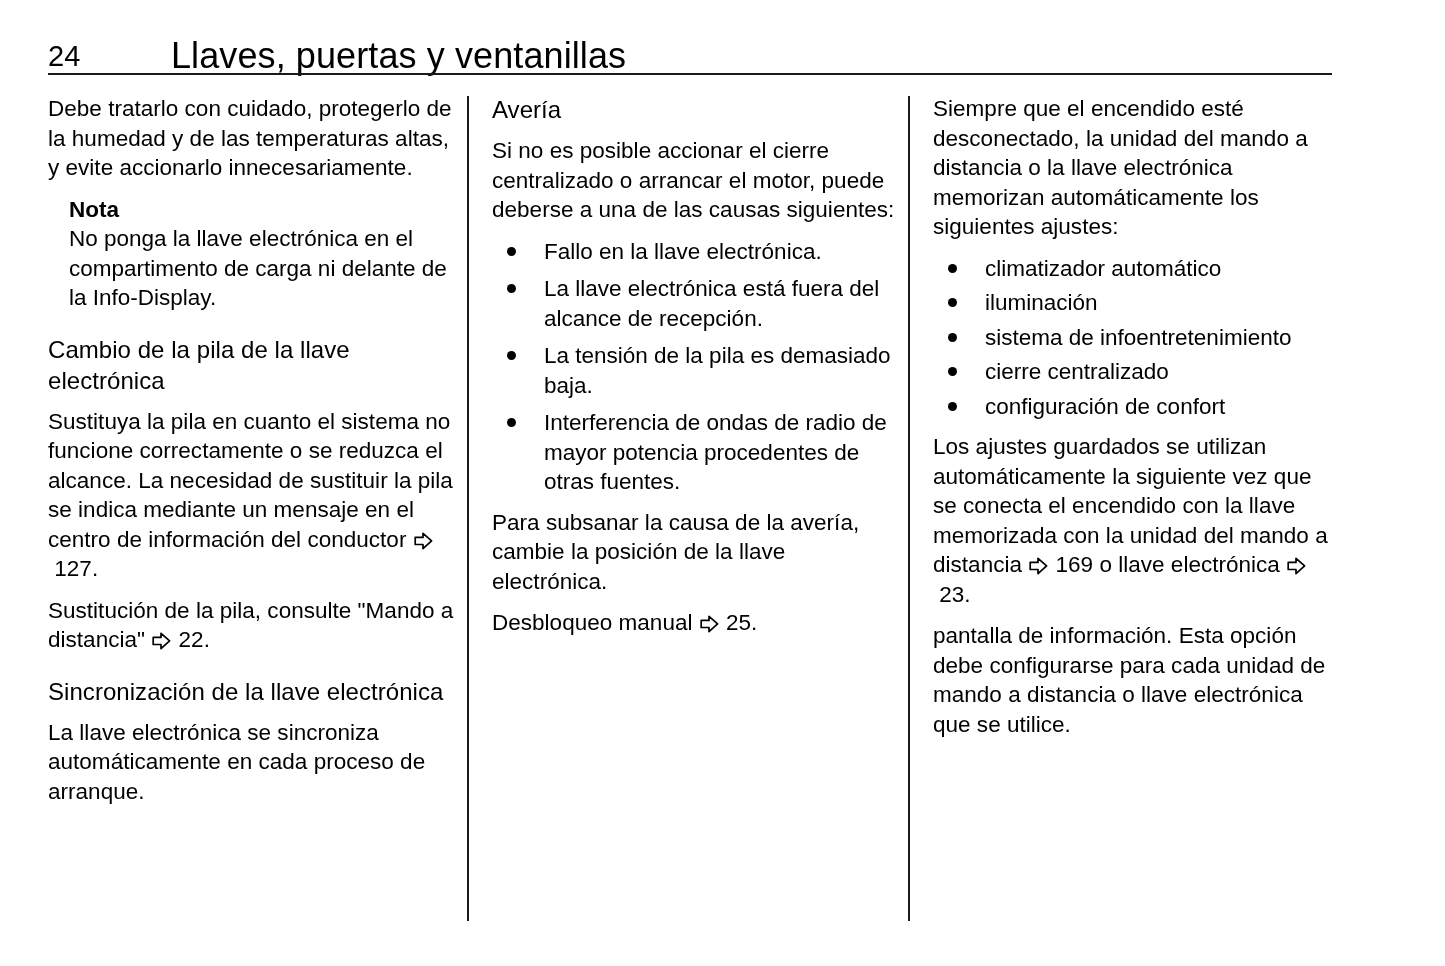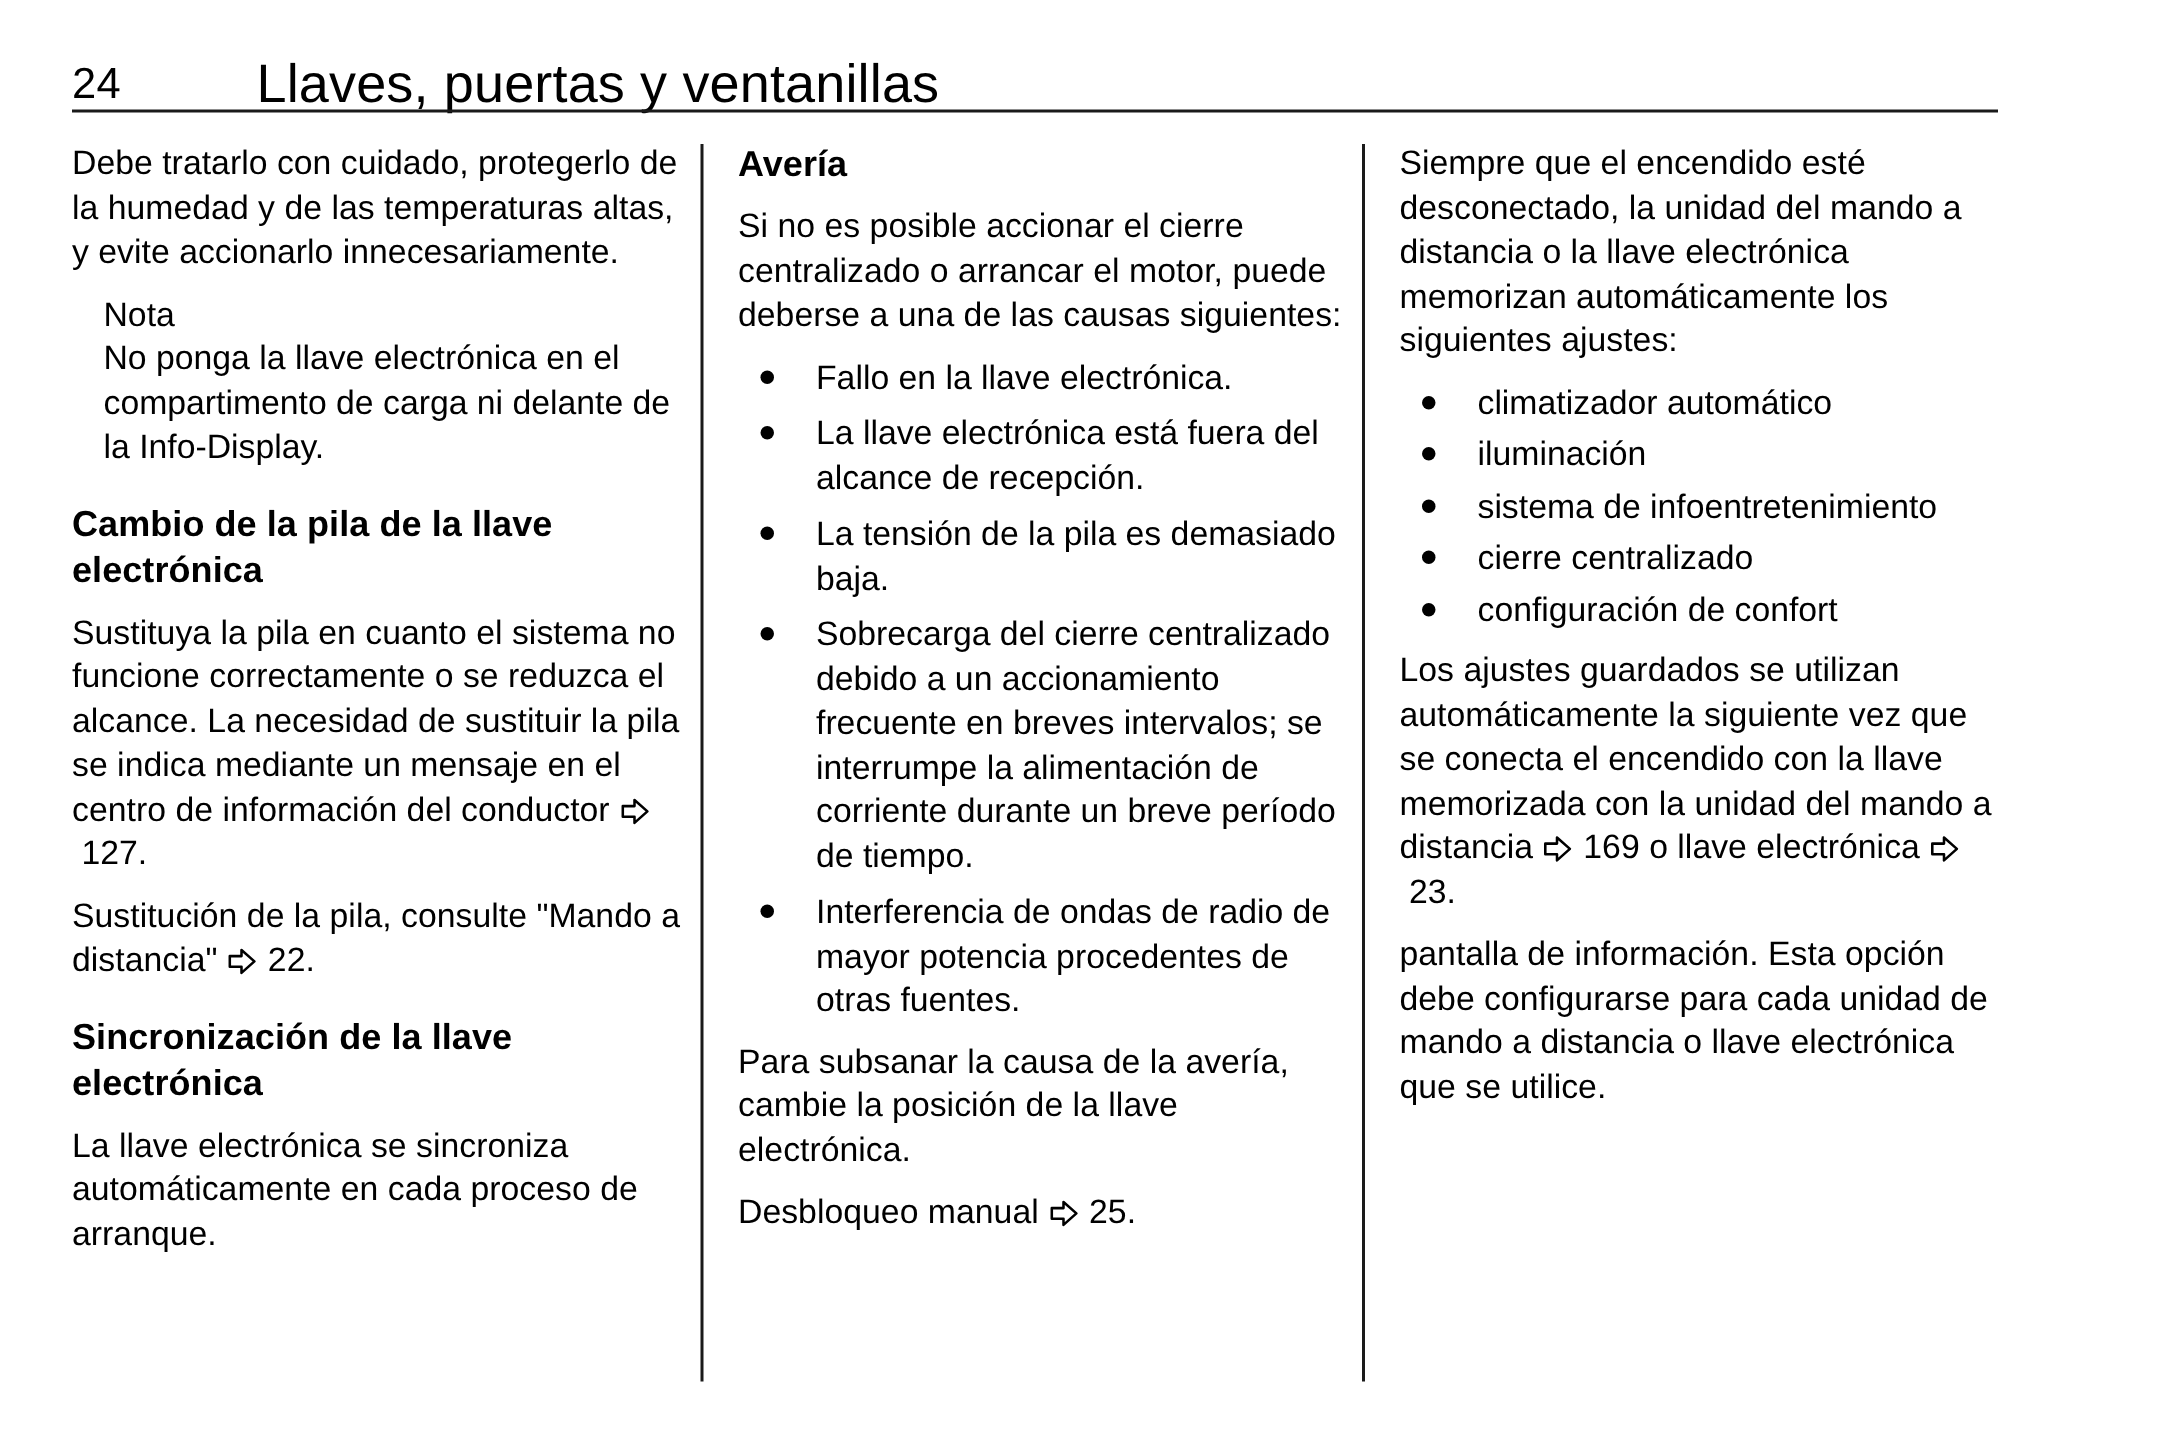--- a/index.html
+++ b/index.html
@@ -87,29 +87,29 @@
   .h1 {
     font-size: 29px;
     line-height: 35px;
     margin: 0 0 5px 0;
     letter-spacing: 0.05px;
   }
   .h2 {
     font-size: 24px;
     line-height: 31px;
     margin: 21px 0 11px 0;
-    font-weight: bold;
+    font-weight: normal;
     letter-spacing: 0.05px;
   }
   .h2.first { margin-top: 0; }
   .h3 {
     font-size: 22px;
     line-height: 29px;
     margin: 0;
-    font-weight: normal;
+    font-weight: bold;
   }
   p.body {
     font-size: 22.5px;
     line-height: 29.5px;
     margin: 0 0 12px 0;
     letter-spacing: 0.02px;
   }
   p.body.tight { margin-bottom: 0; }
 
   
@@ -201,21 +201,20 @@
     <div class="col col-2">
 
       <h2 class="h2 first">Avería</h2>
 
       <p class="body">Si no es posible accionar el cierre centralizado o arrancar el motor, puede deberse a una de las causas siguientes:</p>
 
       <ul class="bullets">
         <li><span class="dot"></span><span>Fallo en la llave electrónica.</span></li>
         <li><span class="dot"></span><span>La llave electrónica está fuera del alcance de recepción.</span></li>
         <li><span class="dot"></span><span>La tensión de la pila es demasiado baja.</span></li>
-        <li><span class="dot"></span><span>Sobrecarga del cierre centralizado debido a un accionamiento frecuente en breves intervalos; se interrumpe la alimentación de corriente durante un breve período de tiempo.</span></li>
         <li><span class="dot"></span><span>Interferencia de ondas de radio de mayor potencia procedentes de otras fuentes.</span></li>
       </ul>
 
       <p class="body">Para subsanar la causa de la avería, cambie la posición de la llave electrónica.</p>
 
       <p class="body tight"><span>Desbloqueo manual</span>&nbsp;<span class="ref-arrow"><svg width="19" height="18" viewBox="0 0 19 18" xmlns="http://www.w3.org/2000/svg">
               <path d="M1.2 5.4 L9.0 5.4 L9.0 1.3 L17.6 8.9 L9.0 16.6 L9.0 12.5 L1.2 12.5 Z" fill="none" stroke="#000" stroke-width="1.7" stroke-linejoin="round"></path>
             </svg></span>&nbsp;<span>25.</span></p>
     </div>
 

